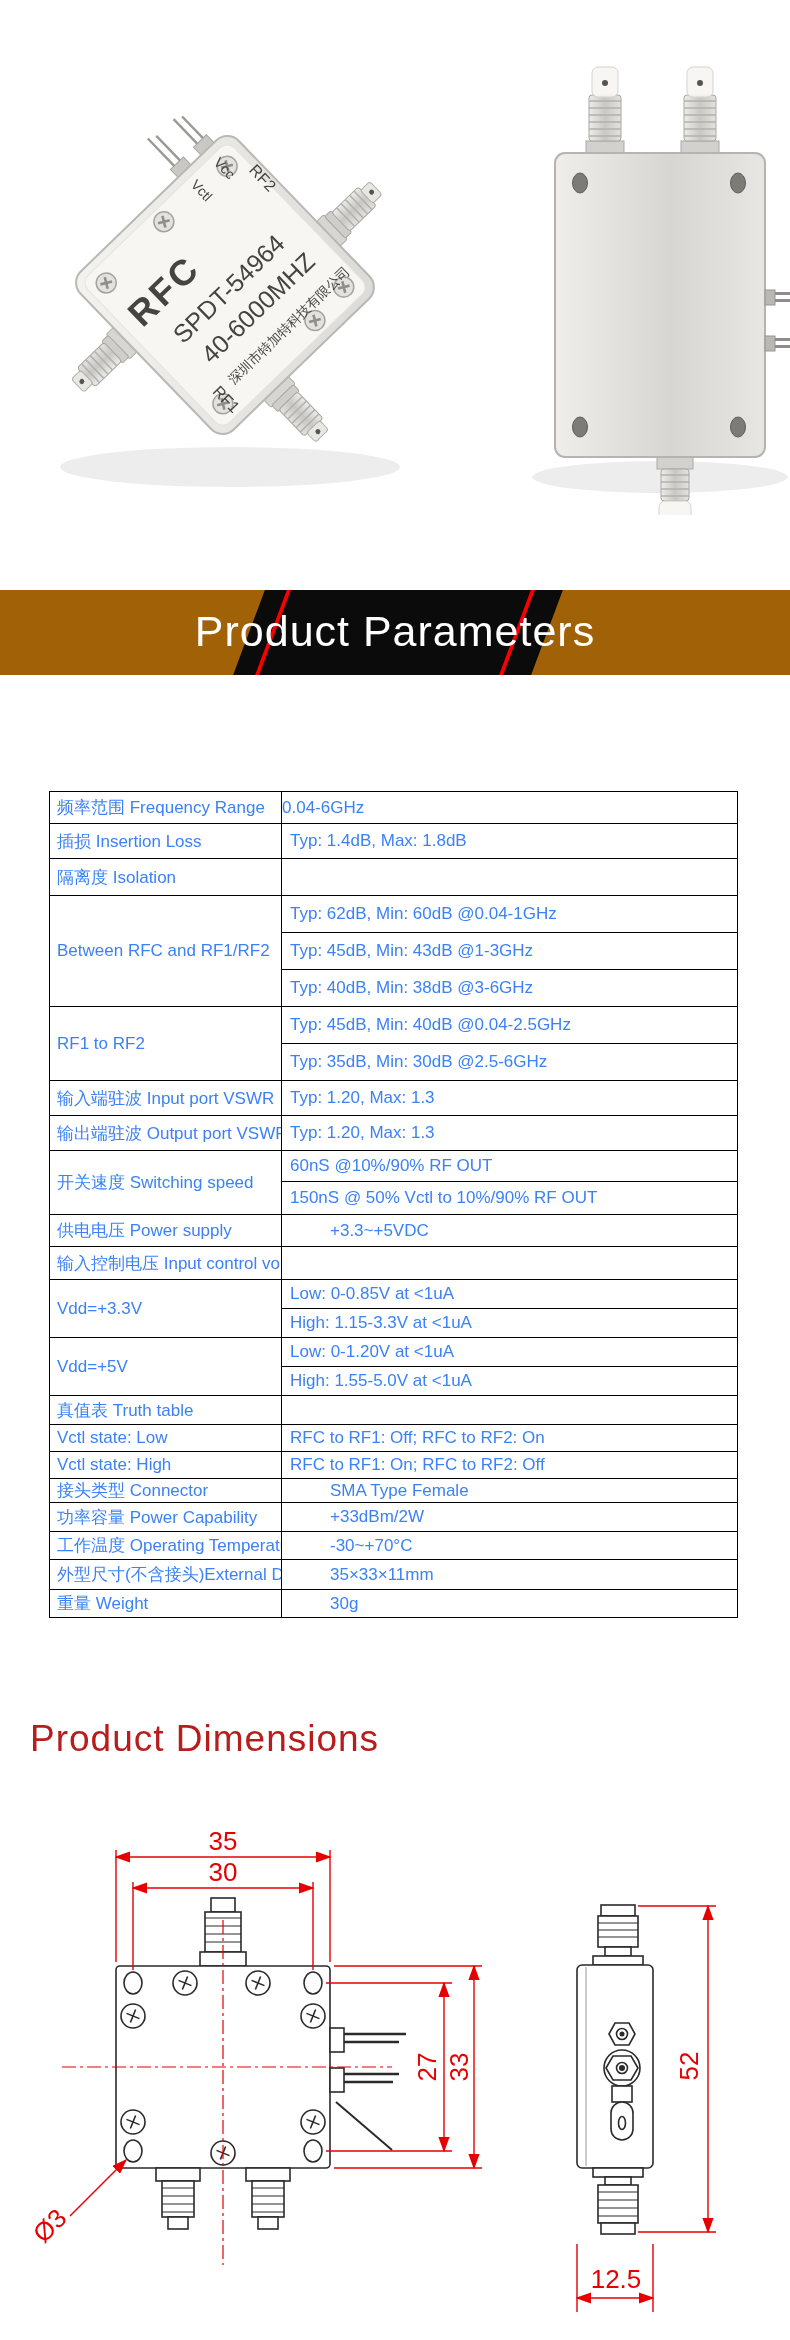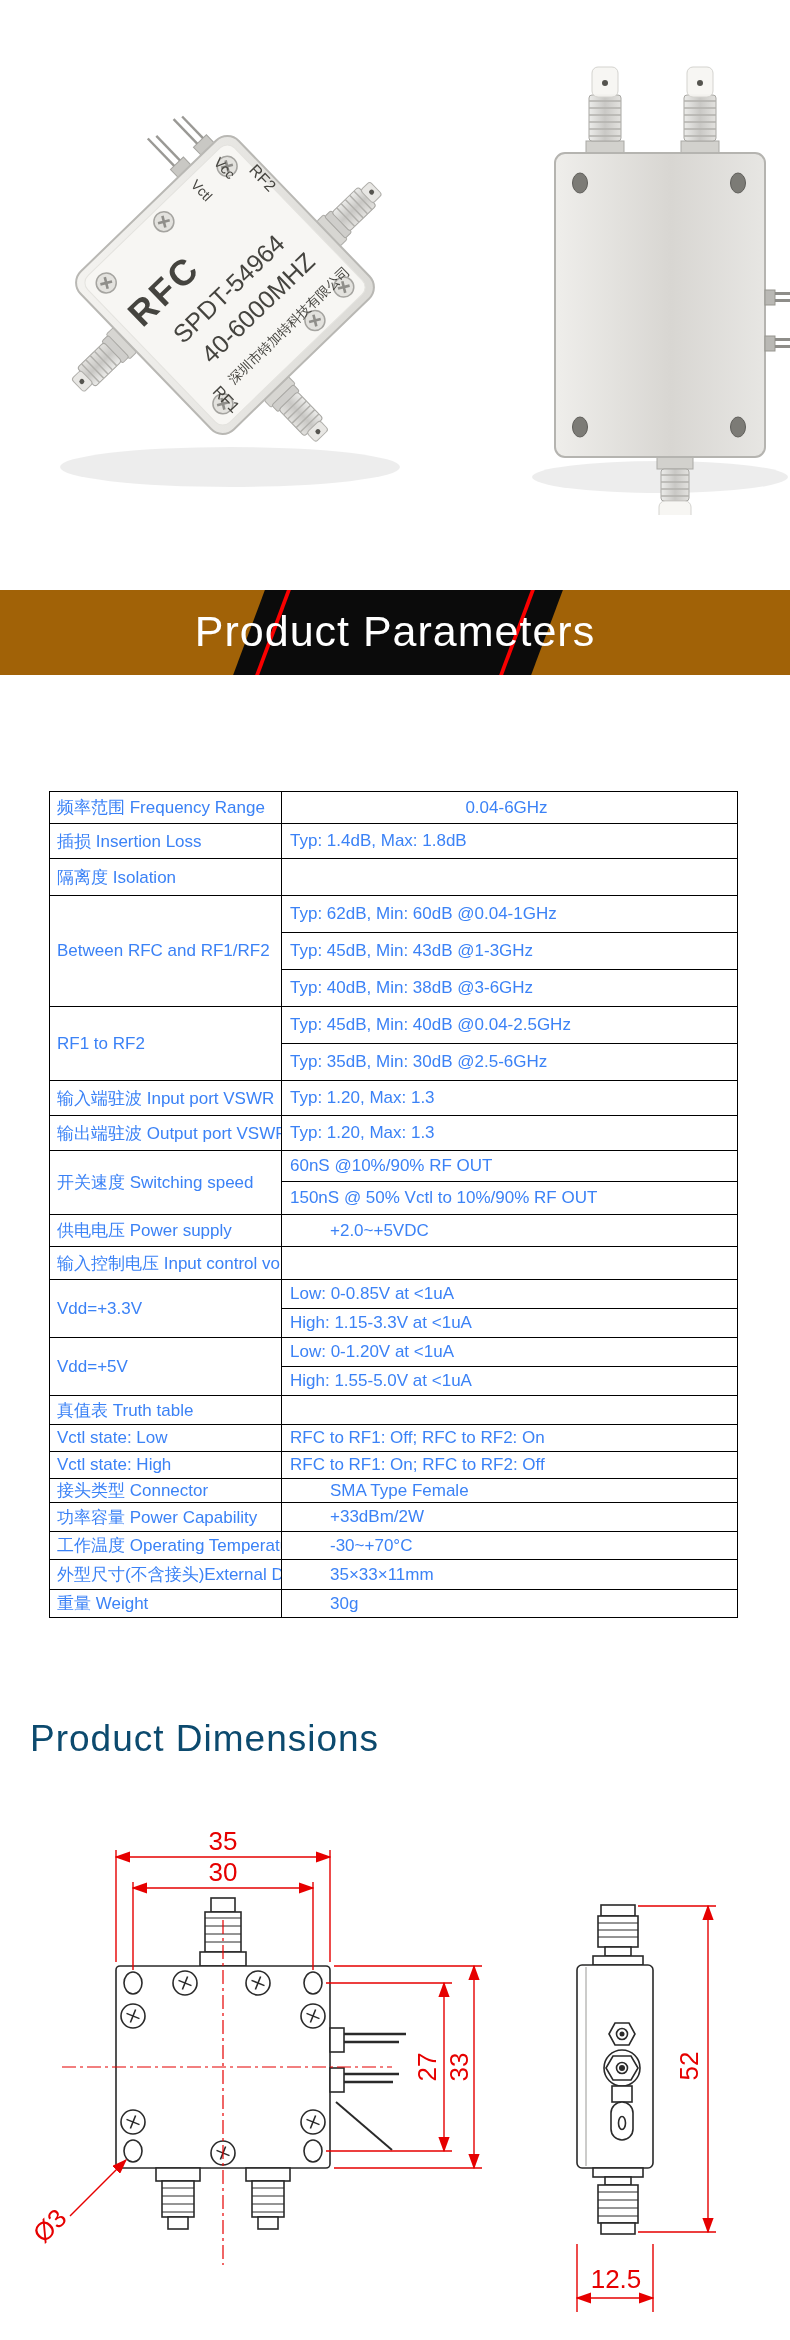--- a/index.html
+++ b/index.html
@@ -18,37 +18,37 @@
                 text-align:center;color:#ffffff;font-size:43px;letter-spacing:1px;}
   
   .spec-table{position:absolute;left:49px;top:791px;width:688px;border-collapse:collapse;
               table-layout:fixed;font-size:17px;color:#3b82f6;}
   .spec-table td{border:1.5px solid #000;padding:0 6px;overflow:hidden;white-space:nowrap;
                  vertical-align:middle;}
   .spec-table .lbl{padding-left:7px;}
   .spec-table .sub{padding-right:40px;}
   .spec-table .val{padding-left:8px;}
   .spec-table .ind{padding-left:48px;}
-  .spec-table .ctr{text-align:center;padding-left:0;}
+  .spec-table .ctr{text-align:left;padding-left:0;}
   .spec-table tr:nth-child(1){height:32px}.spec-table tr:nth-child(2){height:35px}
   .spec-table tr:nth-child(3){height:37px}.spec-table tr:nth-child(4){height:37px}
   .spec-table tr:nth-child(5){height:37px}.spec-table tr:nth-child(6){height:37px}
   .spec-table tr:nth-child(7){height:37px}.spec-table tr:nth-child(8){height:37px}
   .spec-table tr:nth-child(9){height:35px}.spec-table tr:nth-child(10){height:35px}
   .spec-table tr:nth-child(11){height:31px}.spec-table tr:nth-child(12){height:33px}
   .spec-table tr:nth-child(13){height:32px}.spec-table tr:nth-child(14){height:33px}
   .spec-table tr:nth-child(15){height:29px}.spec-table tr:nth-child(16){height:29px}
   .spec-table tr:nth-child(17){height:29px}.spec-table tr:nth-child(18){height:29px}
   .spec-table tr:nth-child(19){height:29px}.spec-table tr:nth-child(20){height:27px}
   .spec-table tr:nth-child(21){height:27px}.spec-table tr:nth-child(22){height:23px}
   .spec-table tr:nth-child(23){height:29px}.spec-table tr:nth-child(24){height:28px}
   .spec-table tr:nth-child(25){height:30px}.spec-table tr:nth-child(26){height:28px}
   
   .dims-title{position:absolute;left:30px;top:1718px;margin:0;font-weight:400;
-              font-size:37px;color:#0c4a6e;letter-spacing:1px;}
+              font-size:37px;color:#b91c1c;letter-spacing:1px;}
   .dims{position:absolute;top:1820px;left:0;}
   .part{fill:#ffffff;stroke:#2a2a2a;stroke-width:1.6;}
   .thin{fill:none;stroke:#9a9996;stroke-width:1;}
   .dim{stroke:#e60000;stroke-width:1.4;fill:none;}
   .dimtext{fill:#e60000;font-size:26px;font-family:"Liberation Sans",sans-serif;}
   .cline{stroke:#e60000;stroke-width:1.2;fill:none;stroke-dasharray:14 4 3 4;}
   .devtext{fill:#45443f;font-family:"Liberation Sans",sans-serif;}
 </style>
 </head>
 <body>
@@ -214,21 +214,21 @@
         </tr>
       <tr>
           <td class="lbl" rowspan="2">开关速度 Switching speed</td>
           <td class="val">60nS @10%/90% RF OUT</td>
         </tr>
       <tr>
           <td class="val">150nS @ 50% Vctl to 10%/90% RF OUT</td>
         </tr>
       <tr>
           <td class="lbl">供电电压 Power supply</td>
-          <td class="val ind">+2.0~+5VDC</td>
+          <td class="val ind">+3.3~+5VDC</td>
         </tr>
       <tr>
           <td class="lbl">输入控制电压 Input control voltage</td>
           <td class="val"></td>
         </tr>
       <tr>
           <td class="lbl sub" rowspan="2">Vdd=+3.3V</td>
           <td class="val">Low: 0-0.85V at &lt;1uA</td>
         </tr>
       <tr>

